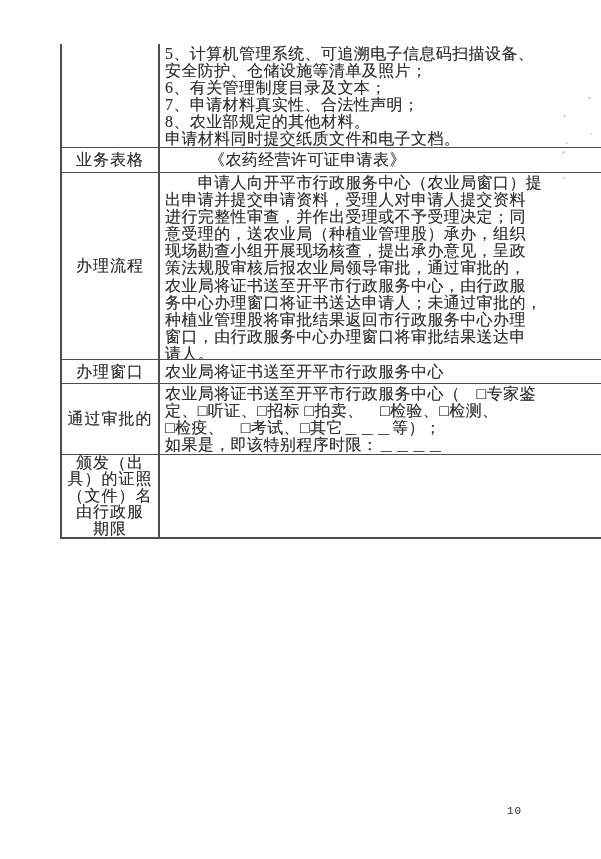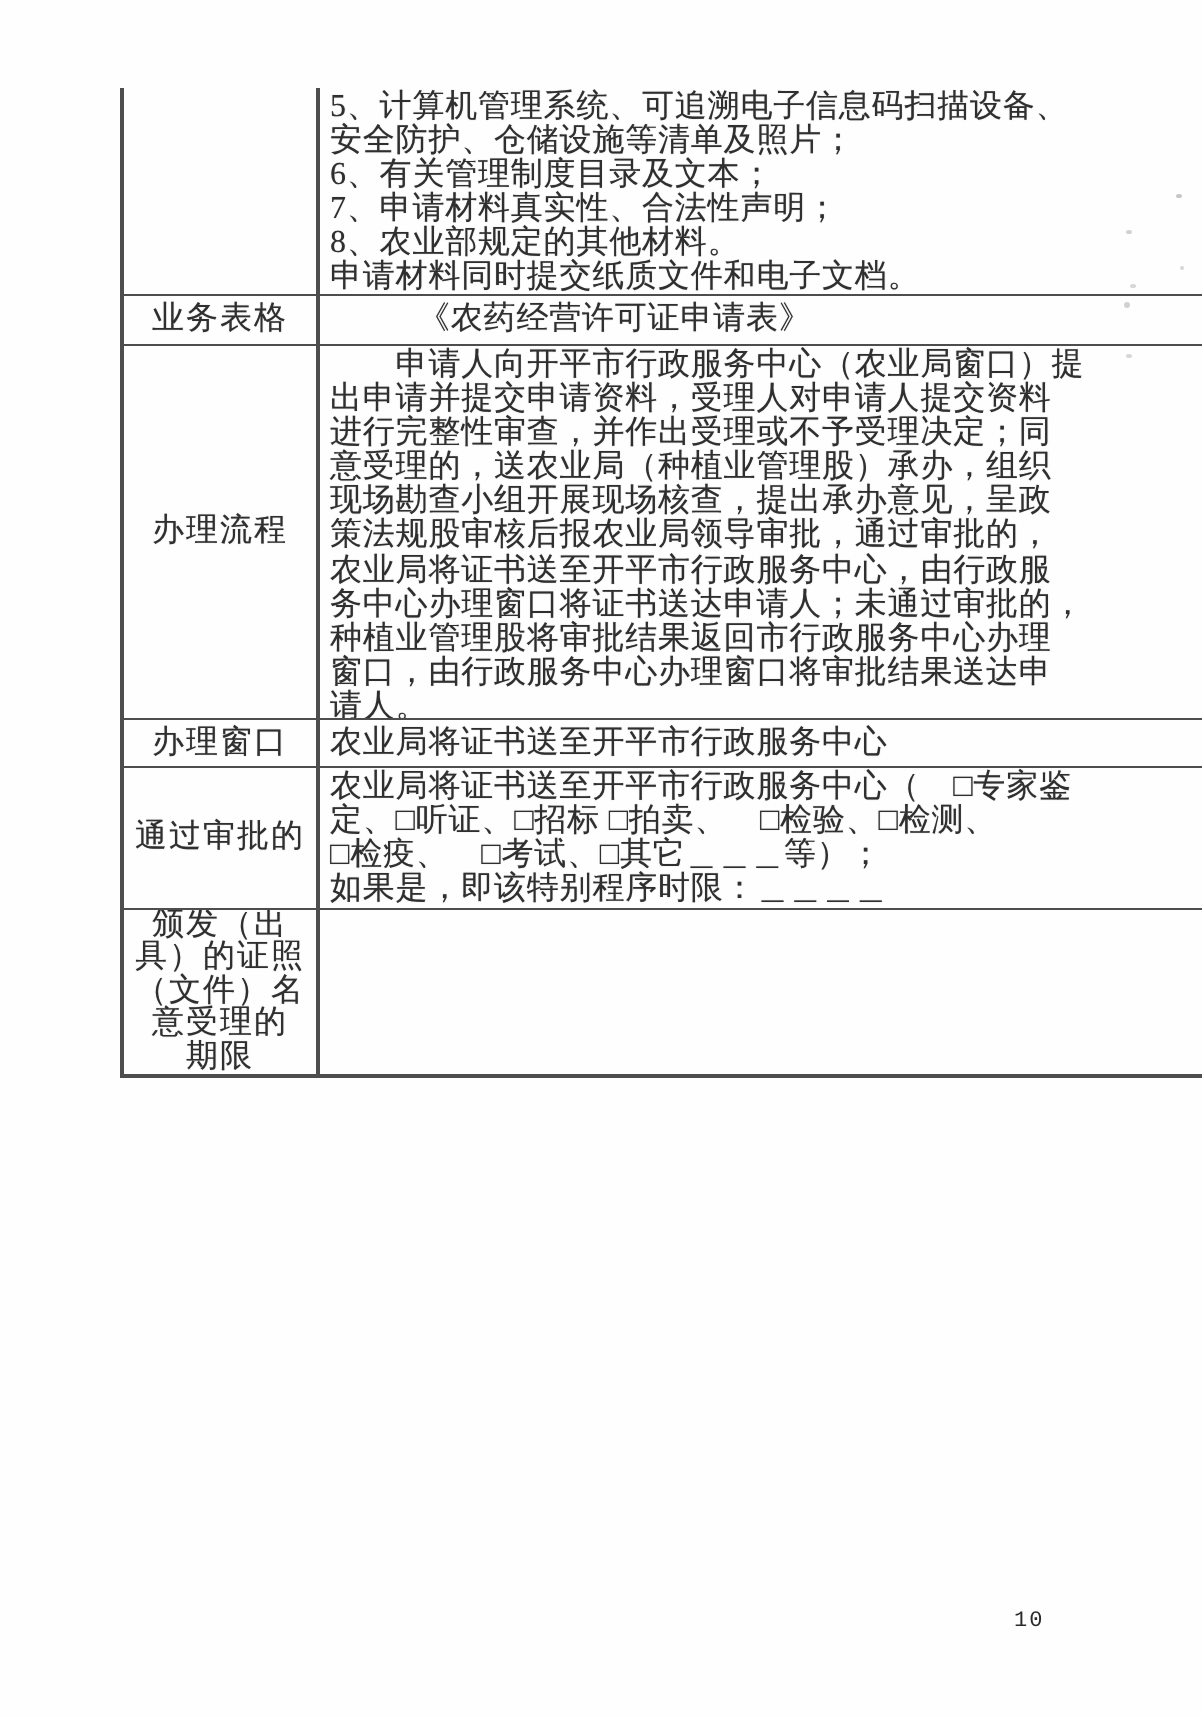--- a/index.html
+++ b/index.html
@@ -133,21 +133,21 @@
       <div class="content-cell multiline">农业局将证书送至开平市行政服务中心（　□专家鉴
 定、□听证、□招标 □拍卖、　□检验、□检测、
 □检疫、　□考试、□其它＿＿＿等）；
 如果是，即该特别程序时限：＿＿＿＿</div>
     </div>
 
     <div class="row r6">
       <div class="label-cell multiline">颁发（出
 具）的证照
 （文件）名
-意受理的
+由行政服
 期限</div>
     </div>
 
   </div>
 
   <div class="speck" style="left:588px;top:97px;width:3px;height:2px;"></div>
   <div class="speck" style="left:563px;top:115px;width:3px;height:2px;opacity:.8;"></div>
   <div class="speck" style="left:590px;top:133px;width:2px;height:2px;opacity:.7;"></div>
   <div class="speck" style="left:565px;top:142px;width:3px;height:2px;opacity:.7;"></div>
   <div class="speck" style="left:562px;top:151px;width:3px;height:3px;opacity:.8;"></div>

